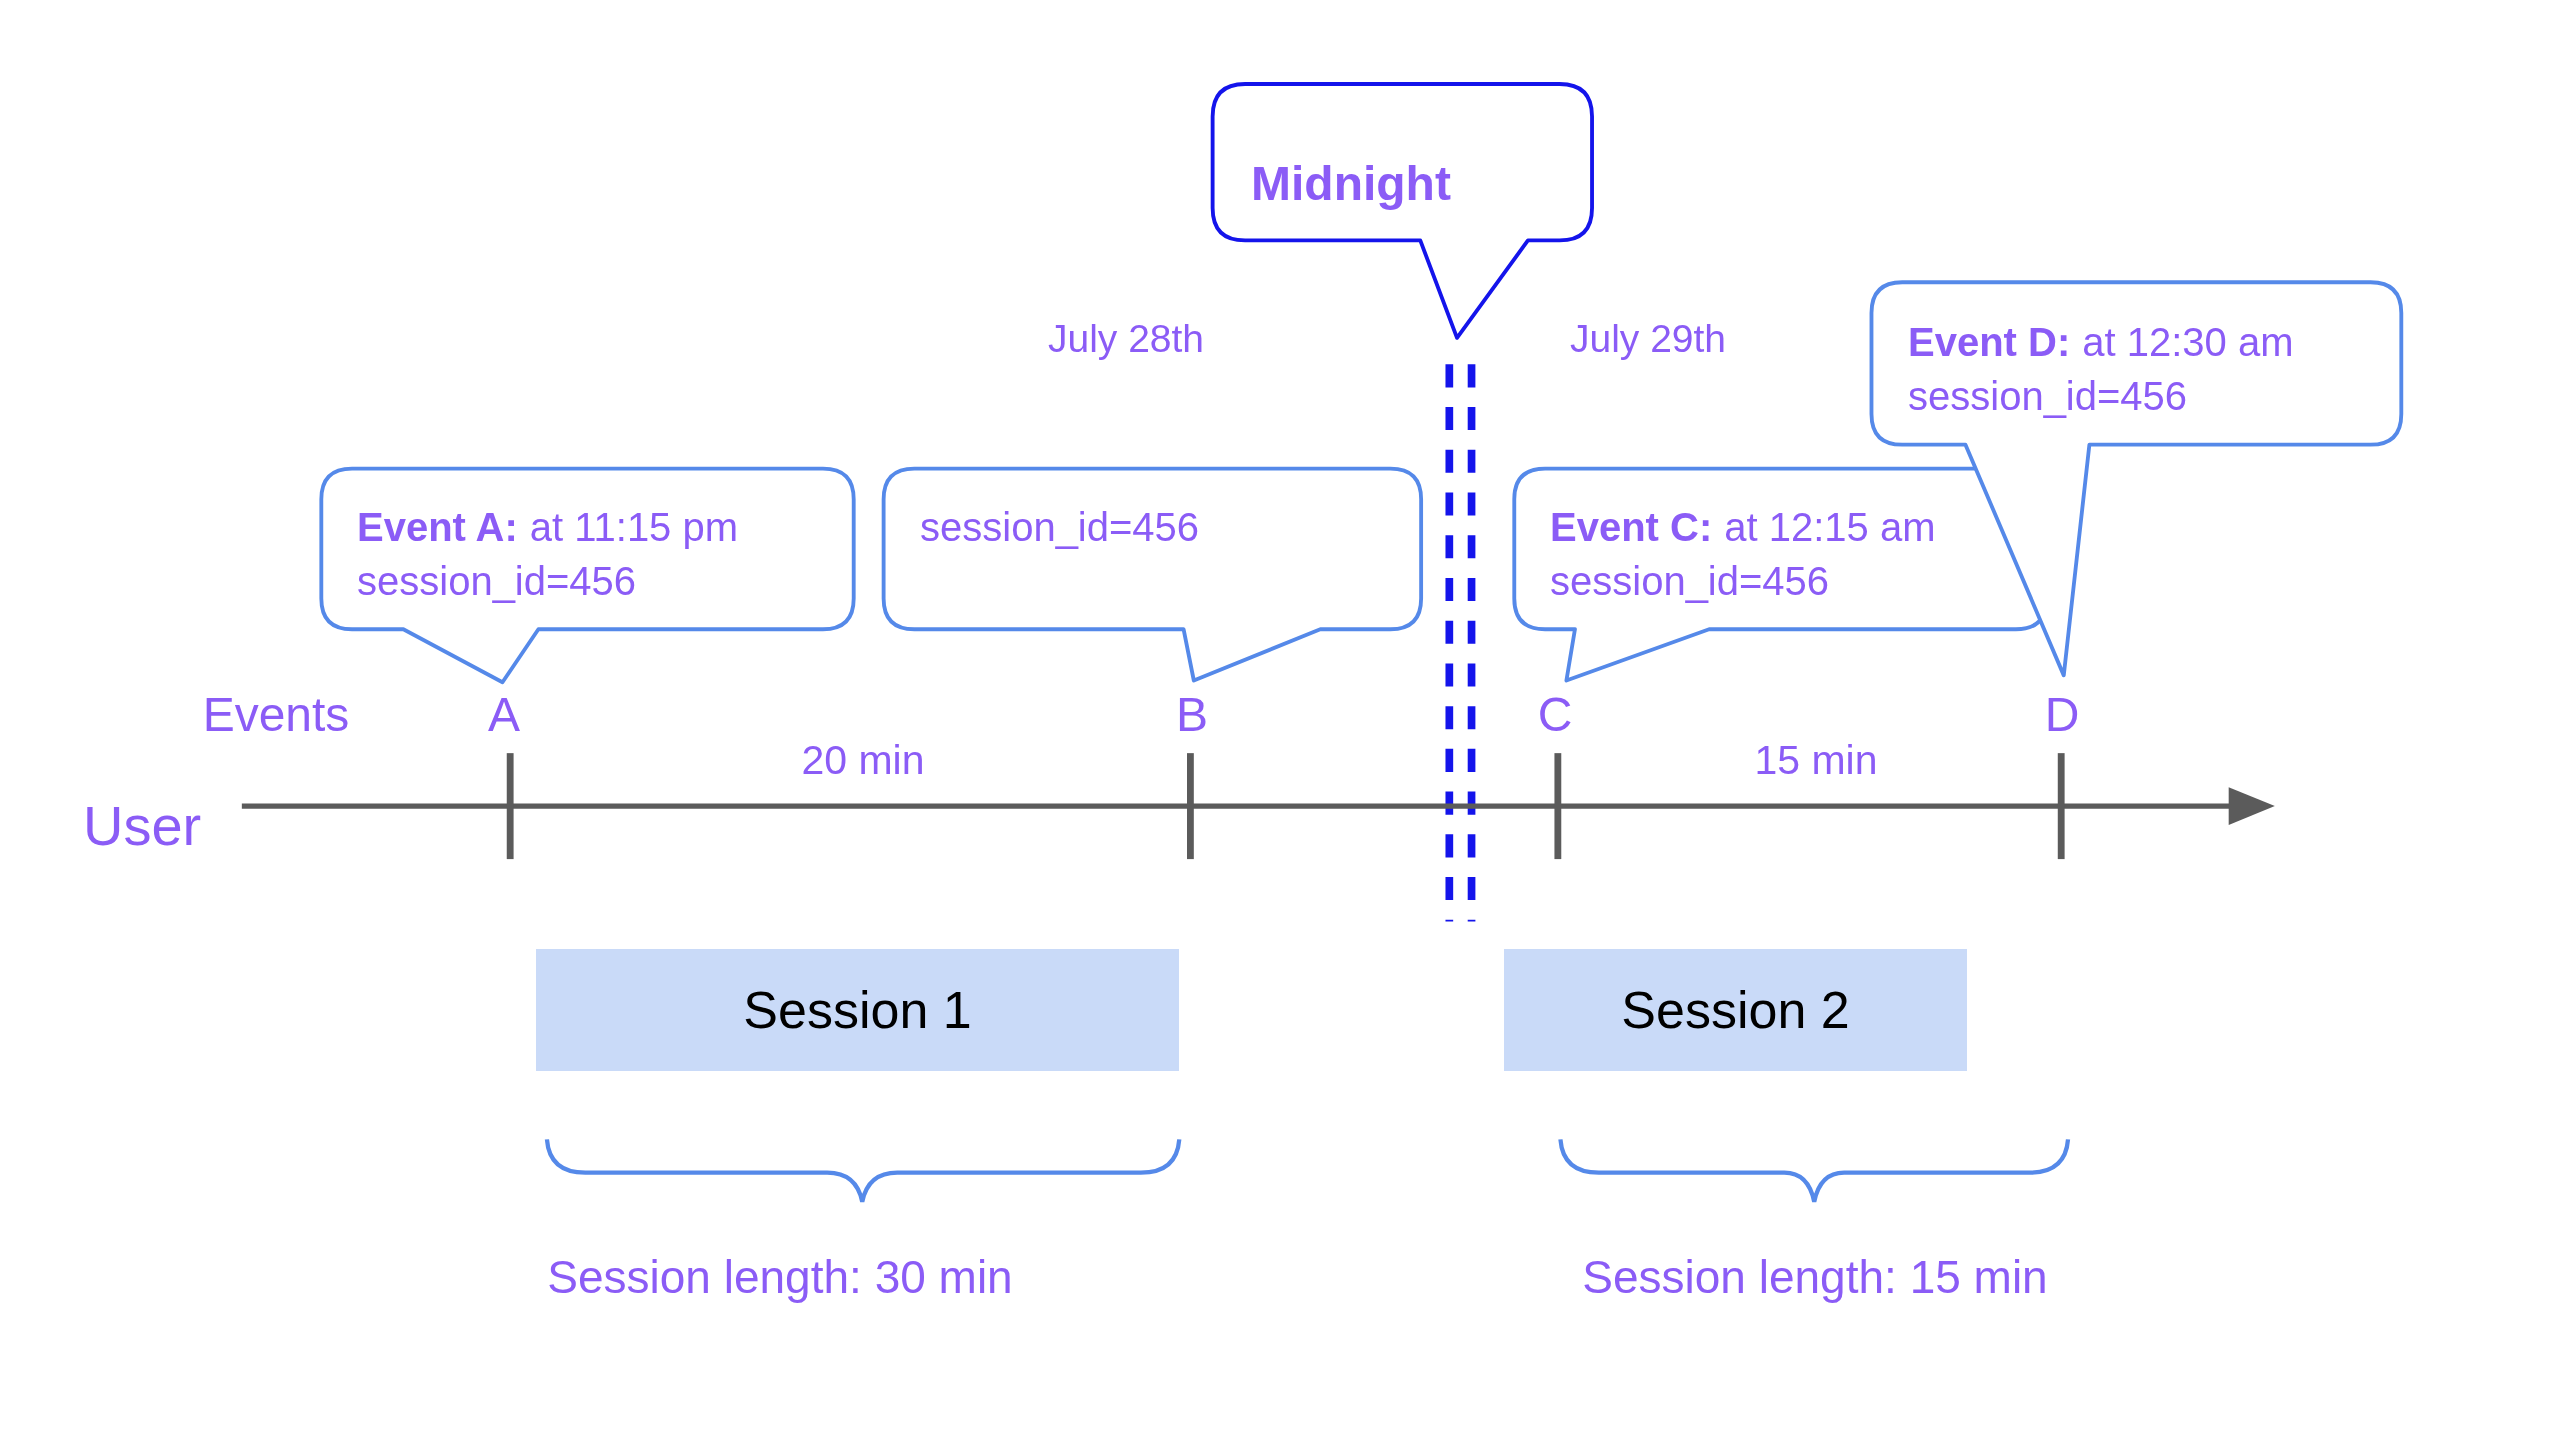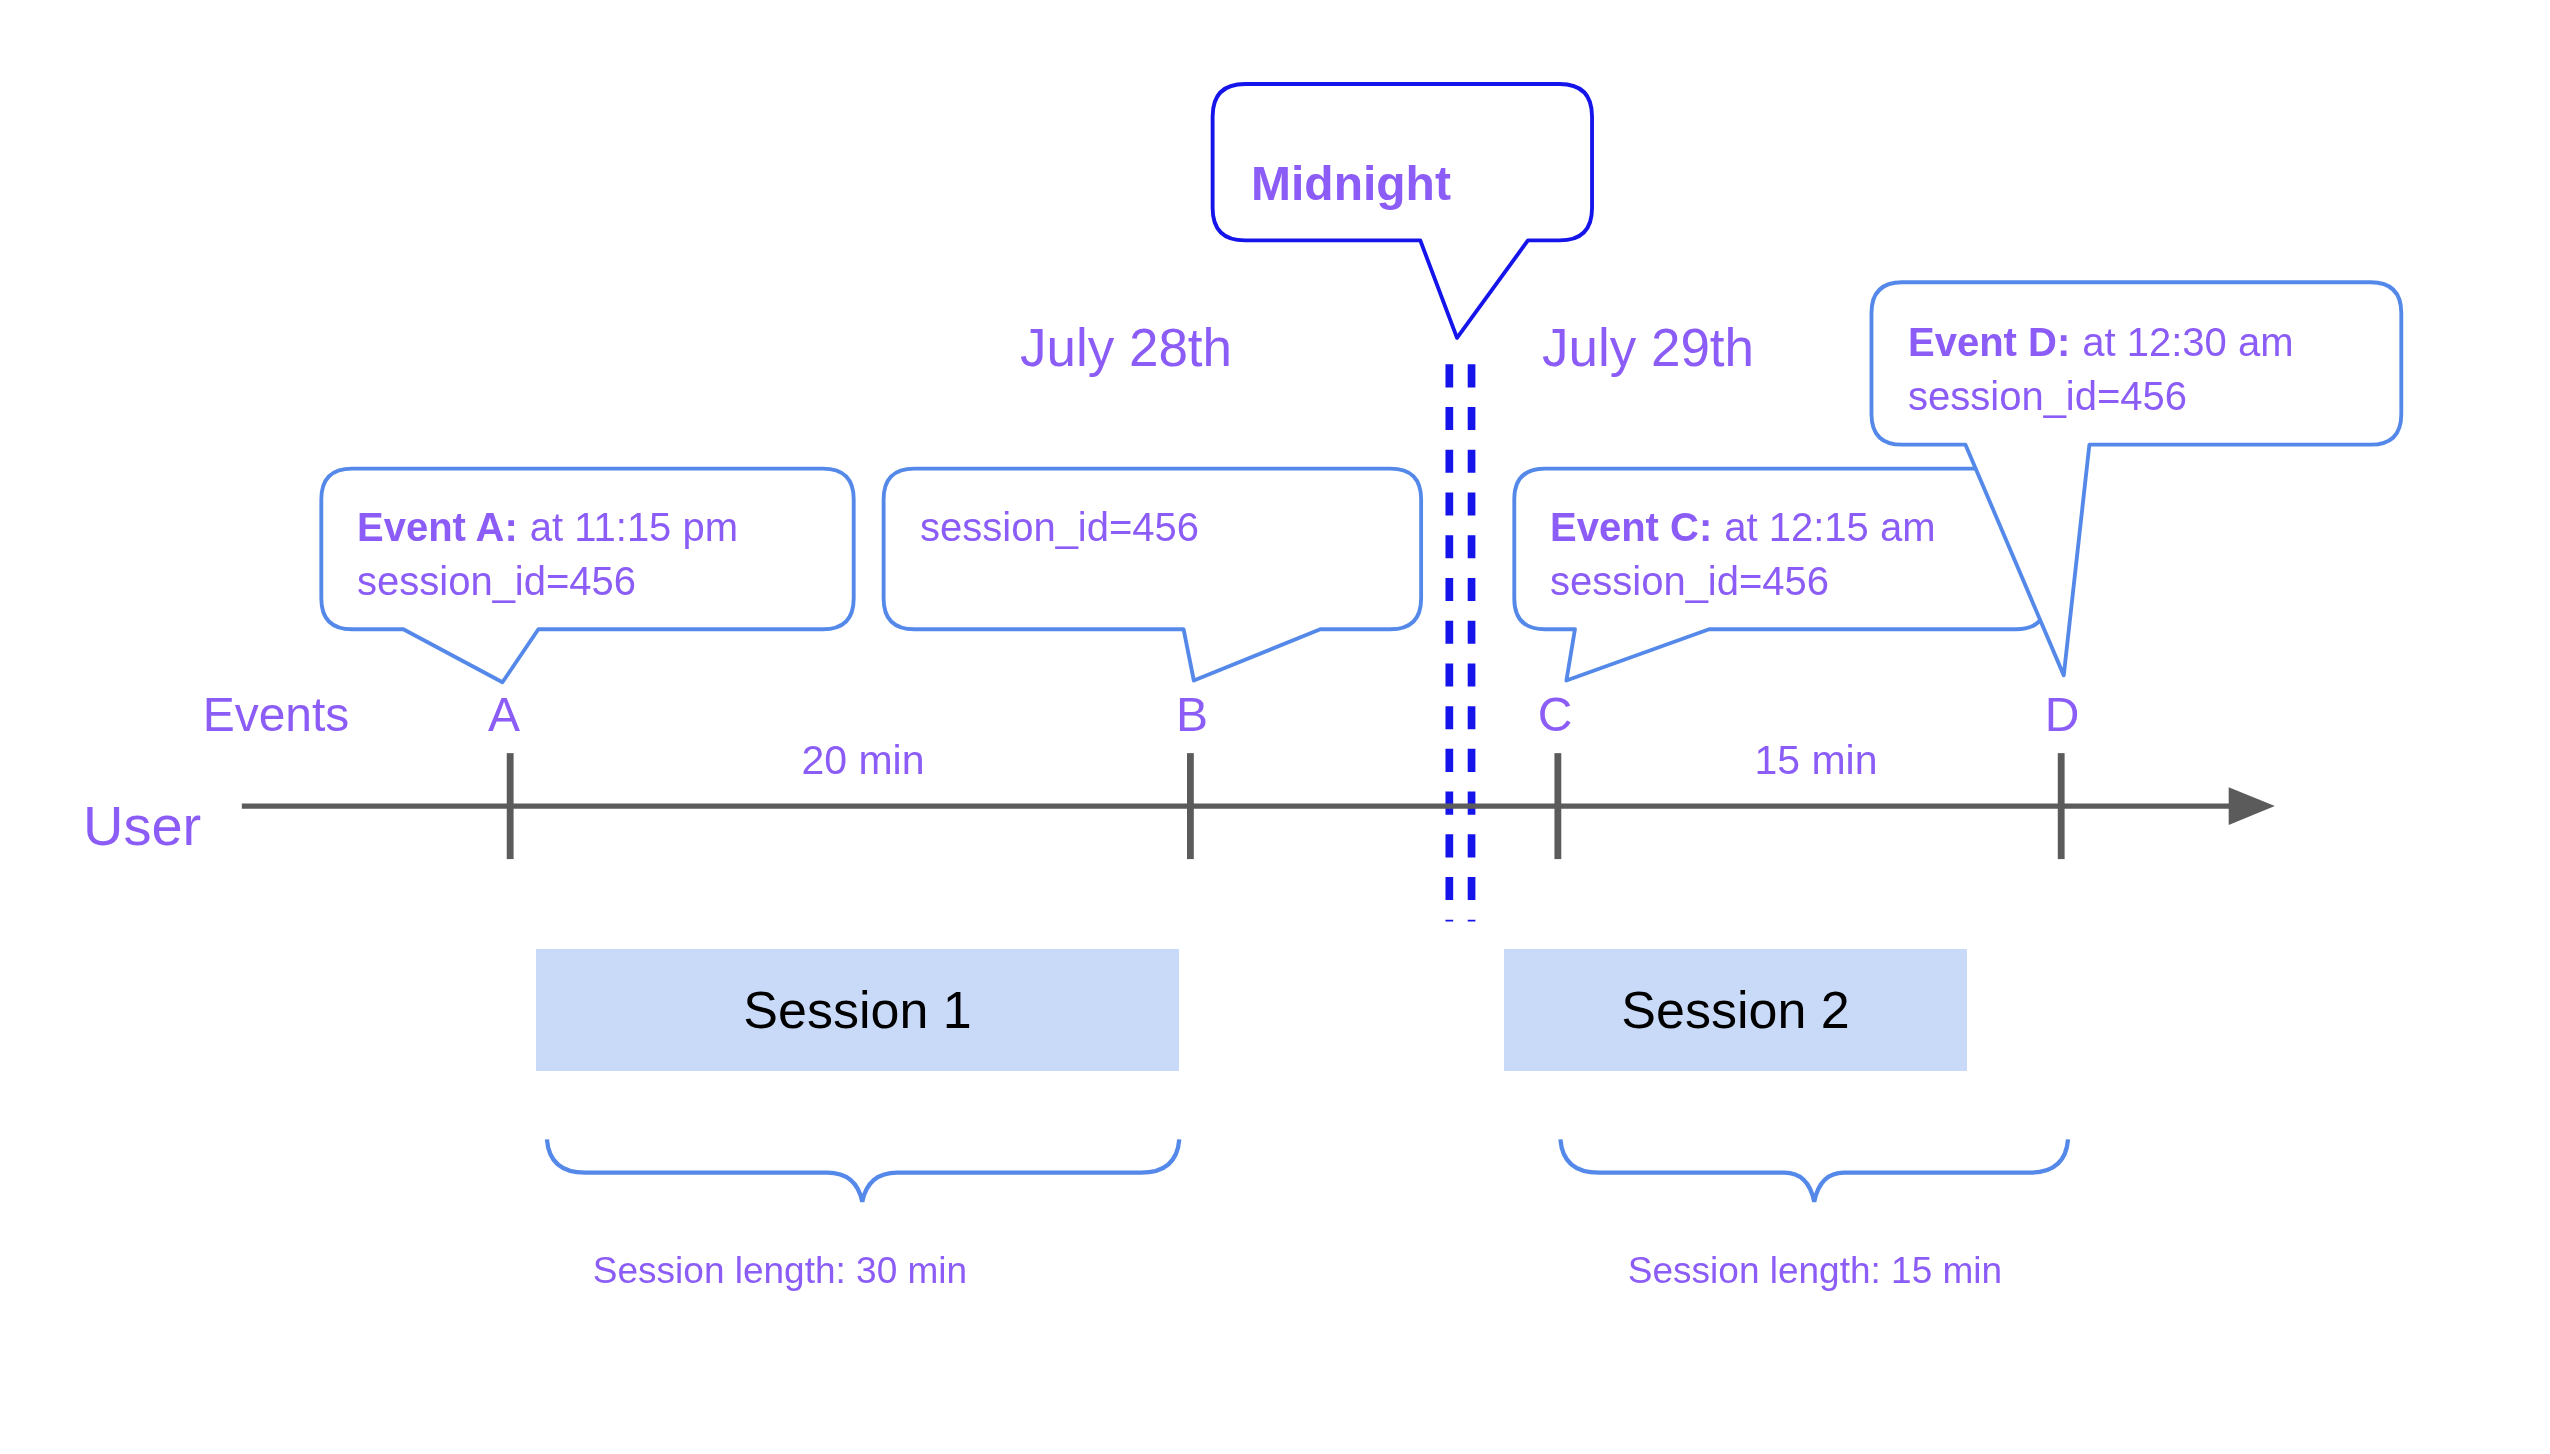--- a/index.html
+++ b/index.html
@@ -7,34 +7,34 @@
     position:relative;
     width:2550px;height:1455px;
     background:#ffffff;
     font-family:"Liberation Sans", sans-serif;
     overflow:hidden;
   }
   .abs{position:absolute;}
   .txt{color:#8b5cf6;white-space:nowrap;}
   .center{transform:translateX(-50%);}
   svg.layer{position:absolute;left:0;top:0;width:2550px;height:1455px;}
-  .date-label{font-size:53px;}
+  .date-label{font-size:39px;}
   .midnight-label{font-size:48px;font-weight:bold;}
   .bubble-text{font-size:40px;line-height:54px;}
   .evt-label{font-weight:bold;margin-right:12px;}
   .letter{font-size:48px;}
   .events-label{font-size:48px;}
   .user-label{font-size:56px;}
   .min-label{font-size:41px;}
   .session-box{
     background:#C9DAF8;
     display:flex;align-items:center;justify-content:center;
     font-size:52px;color:#000;
   }
-  .session-length{font-size:37px;}
+  .session-length{font-size:46px;}
 </style>
 </head>
 <body>
 
 <div id="canvas">
 
   <svg class="layer" viewBox="0 0 2984 1702">
 
     <line x1="1696" y1="426" x2="1696" y2="1078" stroke="#1414EB" stroke-width="9" stroke-dasharray="27 23"></line>
     <line x1="1722" y1="426" x2="1722" y2="1078" stroke="#1414EB" stroke-width="9" stroke-dasharray="27 23"></line>

